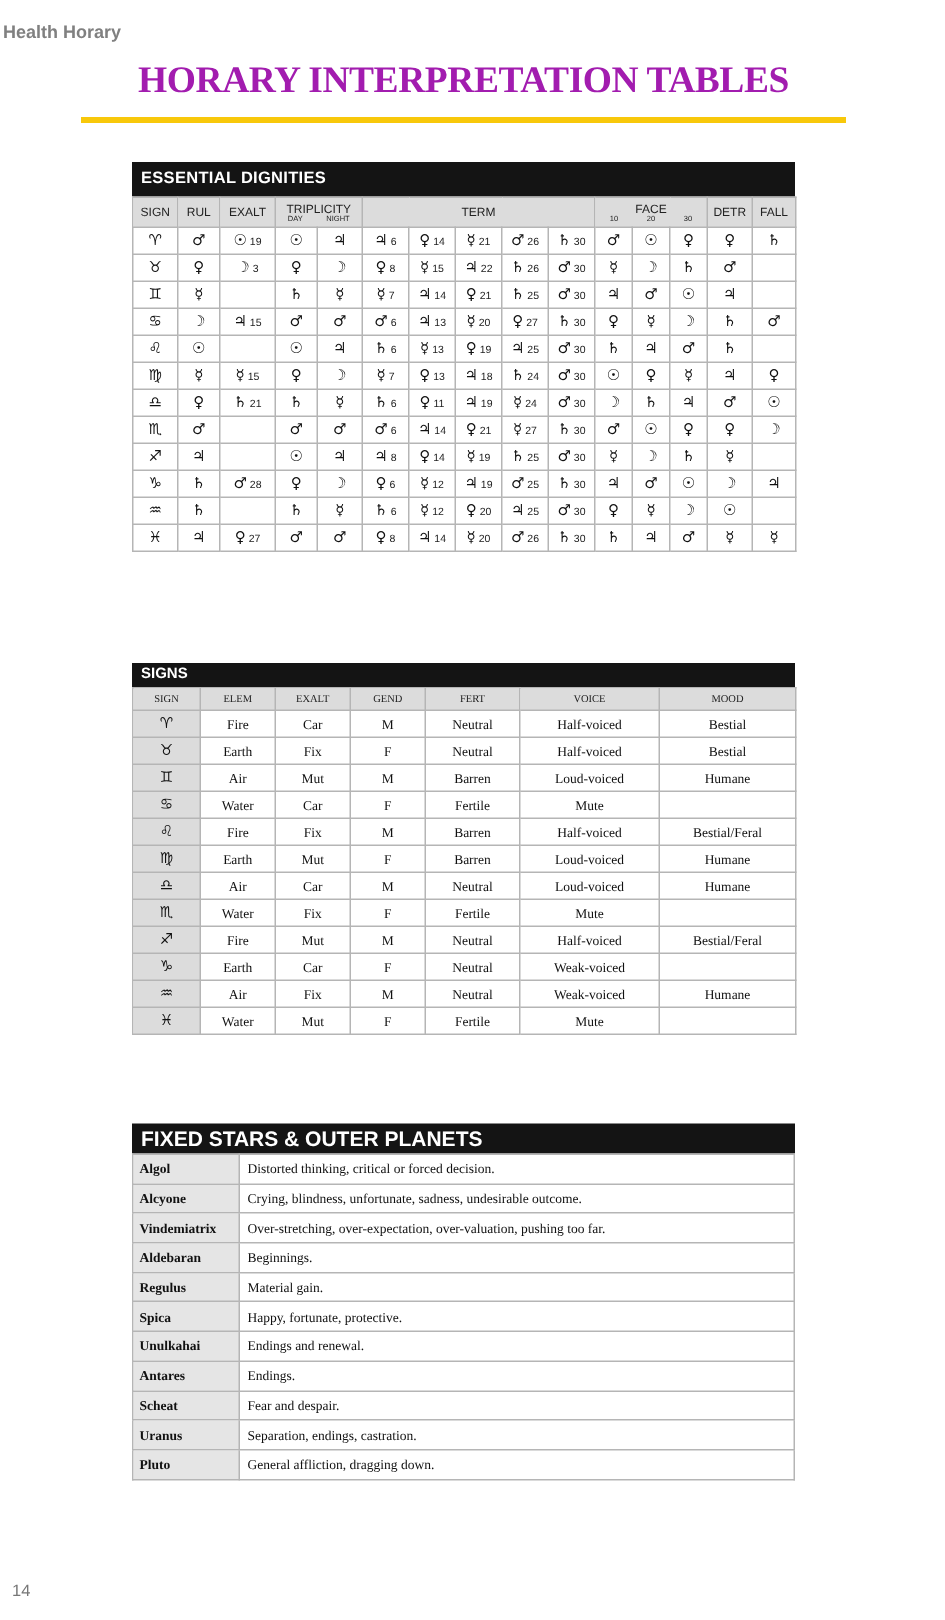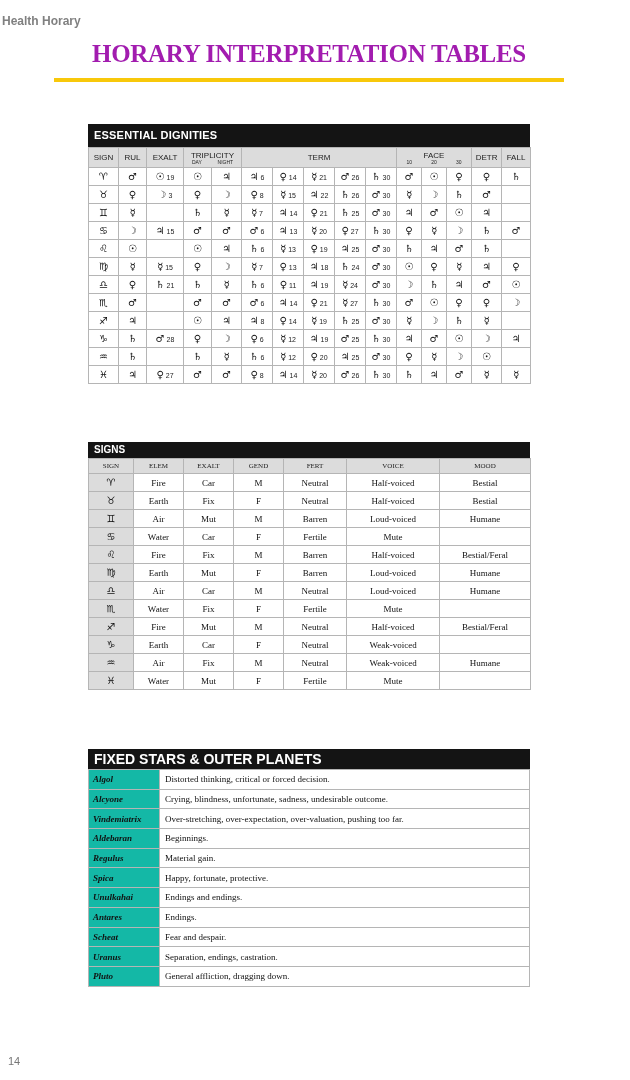--- a/index.html
+++ b/index.html
@@ -8,41 +8,41 @@
   .page-title { position: absolute; left: 0; width: 618px; top: 40px; text-align: center; font-family: "Liberation Serif", serif; font-weight: bold; font-size: 25px; letter-spacing: -0.3px; color: #a21caf; }
   .title-rule { position: absolute; left: 54px; width: 510px; top: 78px; height: 4px; background: #f8c80a; }
   .page-number { position: absolute; left: 8px; top: 1055px; font-family: "Liberation Sans", sans-serif; font-size: 11px; color: #777; }
 
   .tbl-wrap { position: absolute; left: 88px; width: 442px; }
   .tbl-title { background: #141414; color: #fff; font-family: "Liberation Sans", sans-serif; font-weight: bold; padding-left: 6px; box-sizing: border-box; }
   table { border-collapse: collapse; width: 100%; table-layout: fixed; }
   td, th { border: 1px solid #b5b5b5; padding: 0; text-align: center; overflow: hidden; white-space: nowrap; }
 
   
-  #ed { top: 124px; }
+  #ed { top: 108px; }
   #ed .tbl-title { height: 23px; line-height: 23px; font-size: 11px; letter-spacing: 0.2px; }
   #ed th { background: #dcdcdc; font-family: "Liberation Sans", sans-serif; font-weight: normal; font-size: 8px; height: 19px; color: #222; }
   #ed th .sub { display: flex; justify-content: space-around; font-size: 5px; margin-top: -1px; }
   #ed th .big { line-height: 9px; }
   #ed td { height: 17px; font-family: "DejaVu Sans", sans-serif; font-size: 10px; color: #111; }
   #ed td .deg { font-family: "Liberation Sans", sans-serif; font-size: 7px; margin-left: 2px; color: #222; }
   #ed td.sign-cell { font-size: 10px; }
 
   
   #signs { top: 442px; }
   #signs .tbl-title { height: 16px; line-height: 16px; font-size: 10px; }
   #signs th { background: #dcdcdc; font-family: "Liberation Serif", serif; font-weight: normal; font-size: 7px; height: 14px; color: #222; }
   #signs td { height: 17px; font-family: "Liberation Serif", serif; font-size: 9px; }
   #signs td.sign-cell { background: #dcdcdc; font-family: "DejaVu Sans", sans-serif; font-size: 10px; }
 
   
   #stars { top: 749px; }
   #stars .tbl-title { height: 20px; line-height: 20px; font-size: 14px; }
   #stars td { height: 18.7px; font-size: 9px; text-align: left; padding-left: 4px; }
-  #stars td.star-name { background: #14b8a6; font-weight: bold; width: 66px; font-style: italic; }
+  #stars td.star-name { background: #e5e5e5; font-weight: bold; width: 66px; }
   #stars td.star-desc { padding-left: 5px; }
 </style>
 </head>
 <body>
 
 <div class="running-head">Health Horary</div>
 <div class="page-title">HORARY INTERPRETATION TABLES</div>
 <div class="title-rule"></div>
 
 <div class="tbl-wrap" id="ed">
@@ -458,21 +458,21 @@
         <tr>
           <td class="star-name">Regulus</td>
           <td class="star-desc">Material gain.</td>
         </tr>
         <tr>
           <td class="star-name">Spica</td>
           <td class="star-desc">Happy, fortunate, protective.</td>
         </tr>
         <tr>
           <td class="star-name">Unulkahai</td>
-          <td class="star-desc">Endings and endings.</td>
+          <td class="star-desc">Endings and renewal.</td>
         </tr>
         <tr>
           <td class="star-name">Antares</td>
           <td class="star-desc">Endings.</td>
         </tr>
         <tr>
           <td class="star-name">Scheat</td>
           <td class="star-desc">Fear and despair.</td>
         </tr>
         <tr>

